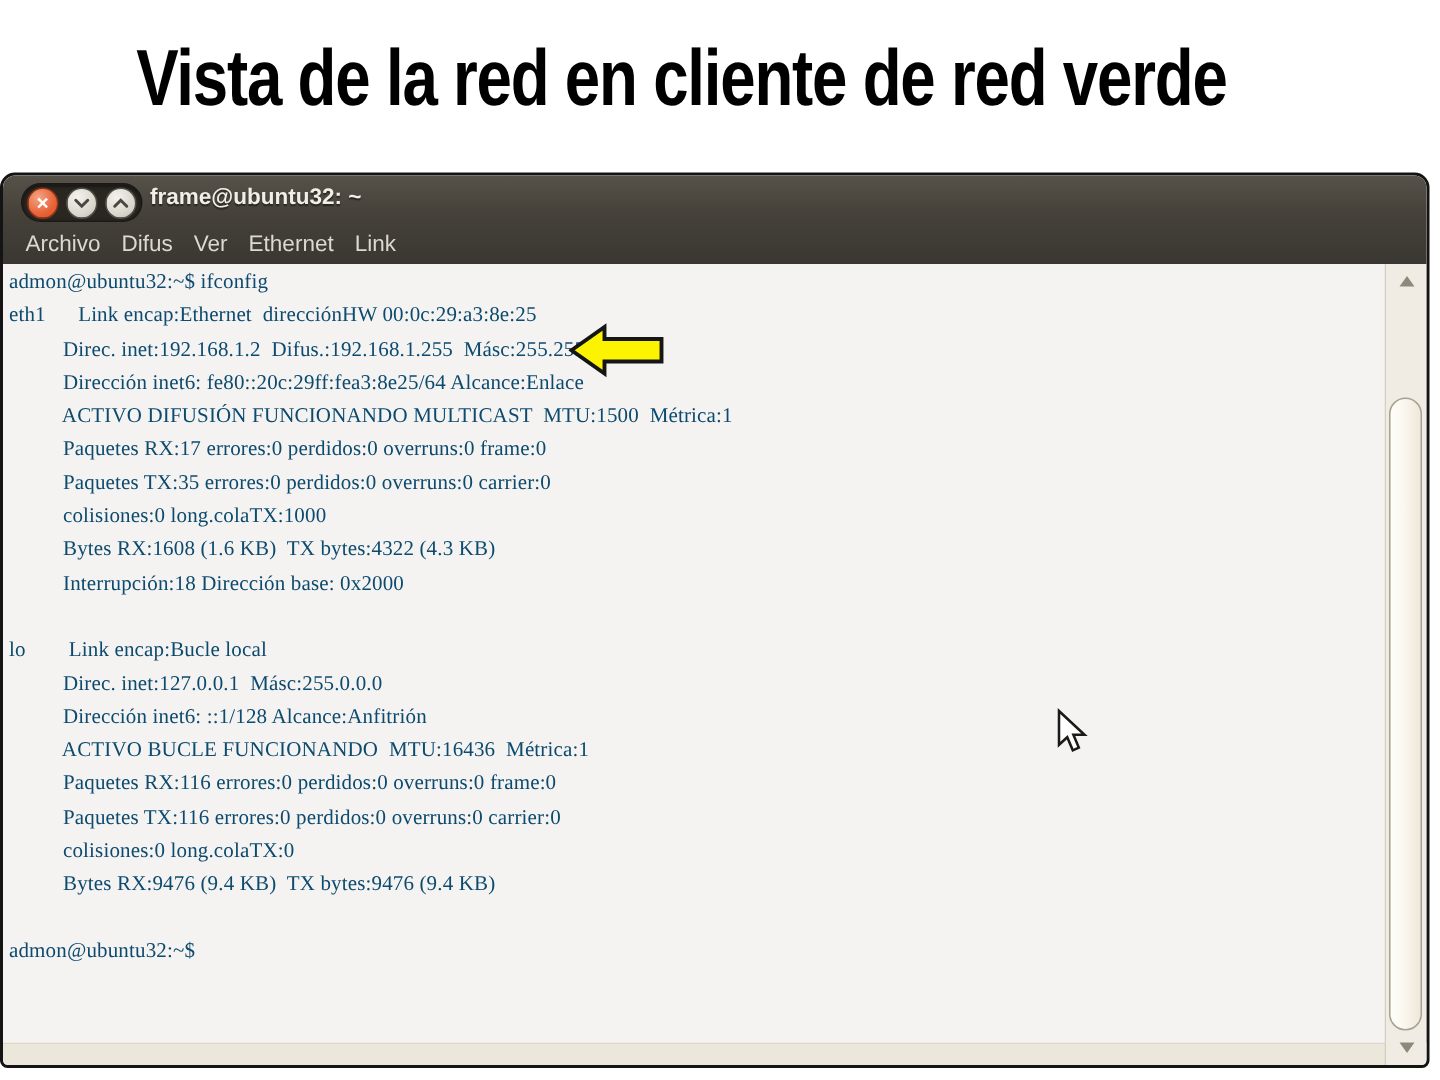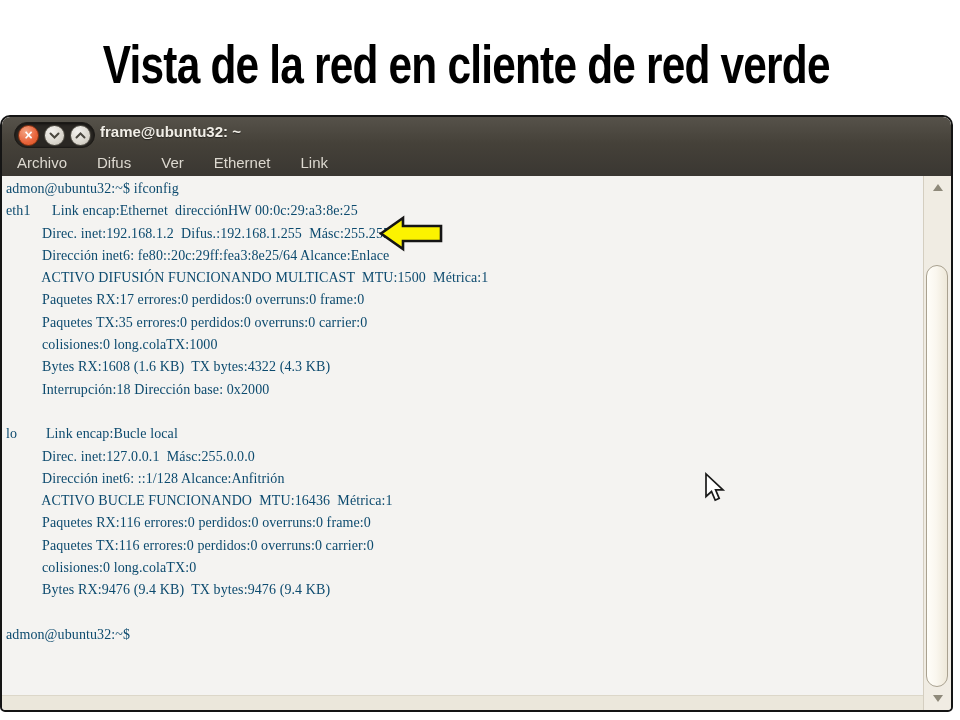--- a/index.html
+++ b/index.html
@@ -6,21 +6,21 @@
   html,body { margin:0; padding:0; }
   body {
     width:960px; height:720px; position:relative;
     background:#ffffff; overflow:hidden;
     font-family:"Liberation Sans", sans-serif;
   }
 
   
   .slide-title {
     position:absolute; top:22px; left:0; width:820px;
-    text-align:center; margin:12px;
+    text-align:center; margin:0;
   }
   .slide-title span {
     display:inline-block;
     transform:scaleX(0.80);
     transform-origin:center;
     font-family:"Liberation Sans", sans-serif;
     font-size:53px; font-weight:600; letter-spacing:-1px;
     color:#000;
     white-space:nowrap;
   }
@@ -65,21 +65,21 @@
     border:1px solid #514e46;
   }
   .wbtn svg { display:block; }
   .win-title {
     position:absolute; left:98px; top:6px;
     font-size:15px; font-weight:bold; color:#f1eee7;
     text-shadow:0 1px 1px rgba(0,0,0,.5);
   }
   .menubar {
     position:absolute; left:0; top:32px; right:0; height:27px;
-    display:flex; align-items:center; gap:16px;
+    display:flex; align-items:center; gap:0;
     padding-left:8px;
   }
   .menu-item {
     font-size:15px; color:#ddd9d0;
     padding:2px 7px; border-radius:3px; cursor:default;
   }
 
   
   .content {
     position:absolute; left:2px; top:59px; right:29px; bottom:16px;

